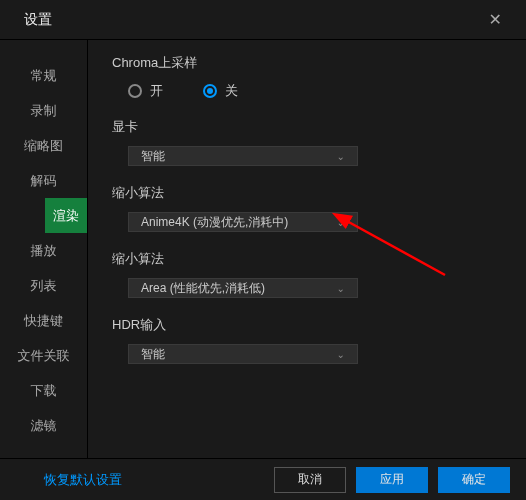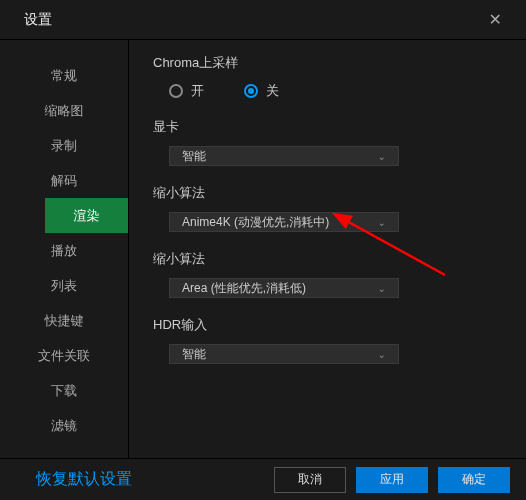--- a/index.html
+++ b/index.html
@@ -1,57 +1,57 @@
 <!DOCTYPE html>
 <html><head>
   <meta charset="utf-8">
   <style>
     * { margin: 0; padding: 0; box-sizing: border-box; }
     body { width: 526px; height: 500px; background: #1a1a1a; font-family: "Microsoft YaHei", sans-serif; color: #ddd; font-size: 13px; overflow: hidden; position: relative; }
     .titlebar { height: 40px; display: flex; align-items: center; justify-content: space-between; padding: 0 24px; border-bottom: 1px solid #000; }
     .titlebar .title { font-size: 14px; color: #eee; }
     .close-icon { color: #aaa; cursor: pointer; font-size: 16px; }
     .content { display: flex; height: 418px; }
-    .sidebar { width: 129px; border-right: 1px solid #000; padding-top: 18px; }
+    .sidebar { width: 88px; border-right: 1px solid #000; padding-top: 18px; }
     .sidebar-item { height: 35px; display: flex; align-items: center; justify-content: center; color: #aaa; font-size: 13px; cursor: pointer; }
     .sidebar-item.active { background: #15803d; color: #fff; margin-left: 45px; }
     .main { flex: 1; padding: 14px 24px 10px 24px; overflow-y: auto; }
     .section { margin-bottom: 18px; }
     .section-label { color: #ccc; font-size: 13px; margin-bottom: 10px; }
     .radio-row { display: flex; gap: 40px; padding-left: 16px; }
     .radio { display: flex; align-items: center; gap: 8px; cursor: pointer; color: #ccc; }
     .radio-circle { width: 14px; height: 14px; border-radius: 50%; border: 2px solid #888; display: inline-block; position: relative; }
     .radio.selected .radio-circle { border-color: #0099ff; }
     .radio.selected .radio-circle::after { content: ""; position: absolute; width: 6px; height: 6px; background: #0099ff; border-radius: 50%; top: 2px; left: 2px; }
     .select { margin-left: 16px; width: 230px; height: 20px; background: #2d2d2d; border: 1px solid #3a3a3a; display: flex; align-items: center; justify-content: space-between; padding: 0 12px; color: #ccc; cursor: pointer; font-size: 12px; }
     .chevron { color: #888; font-size: 10px; }
     .footer { height: 42px; border-top: 1px solid #000; display: flex; align-items: center; justify-content: flex-end; padding: 0 16px; gap: 10px; }
-    .reset-link { color: #0099ff; font-size: 16px; cursor: pointer; margin-right: auto; margin-left: 20px; }
+    .reset-link { color: #0099ff; font-size: 13px; cursor: pointer; margin-right: auto; margin-left: 28px; }
     .btn { width: 72px; height: 26px; display: flex; align-items: center; justify-content: center; font-size: 12px; cursor: pointer; border: 1px solid #555; color: #ddd; }
     .btn.primary { background: #0078d4; border-color: #0078d4; color: #e5e5e5; }
     .arrow-annotation { position: absolute; top: 200px; left: 310px; pointer-events: none; }
   </style>
 </head>
 <body>
 
 <div class="titlebar">
   <span class="title">设置</span>
   <span class="close-icon">✕</span>
 </div>
 
 <div class="content">
   <div class="sidebar">
     <div class="sidebar-item">
         <span>常规</span>
       </div>
     <div class="sidebar-item">
-        <span>缩略图</span>
+        <span>录制</span>
       </div>
     <div class="sidebar-item">
-        <span>录制</span>
+        <span>缩略图</span>
       </div>
     <div class="sidebar-item">
         <span>解码</span>
       </div>
     <div class="sidebar-item active">
         <span>渲染</span>
       </div>
     <div class="sidebar-item">
         <span>播放</span>
       </div>

